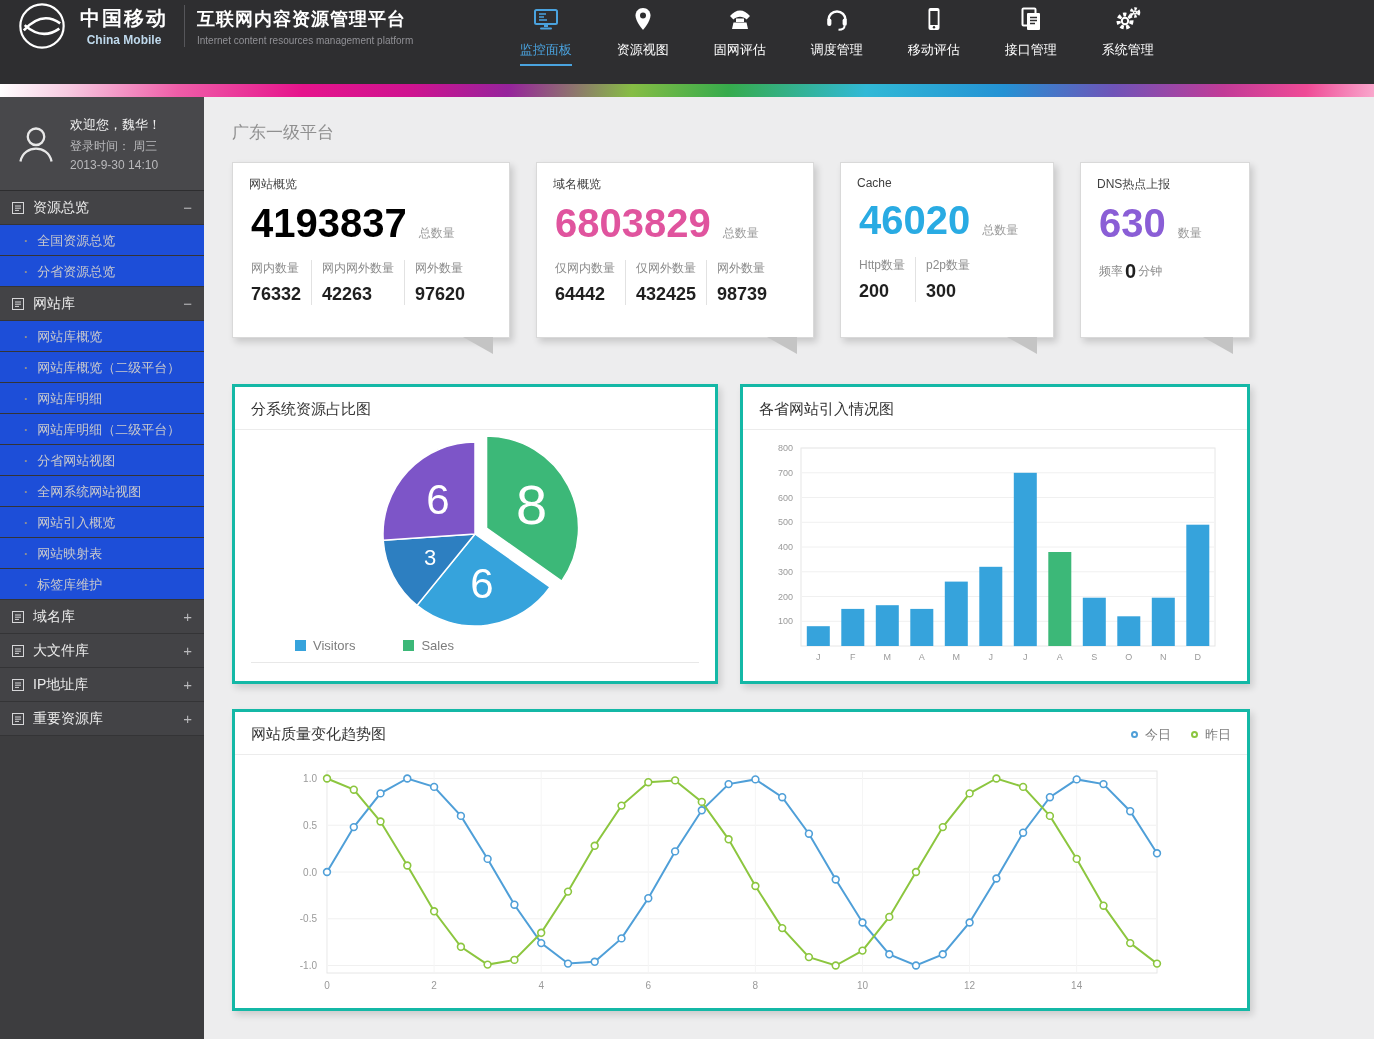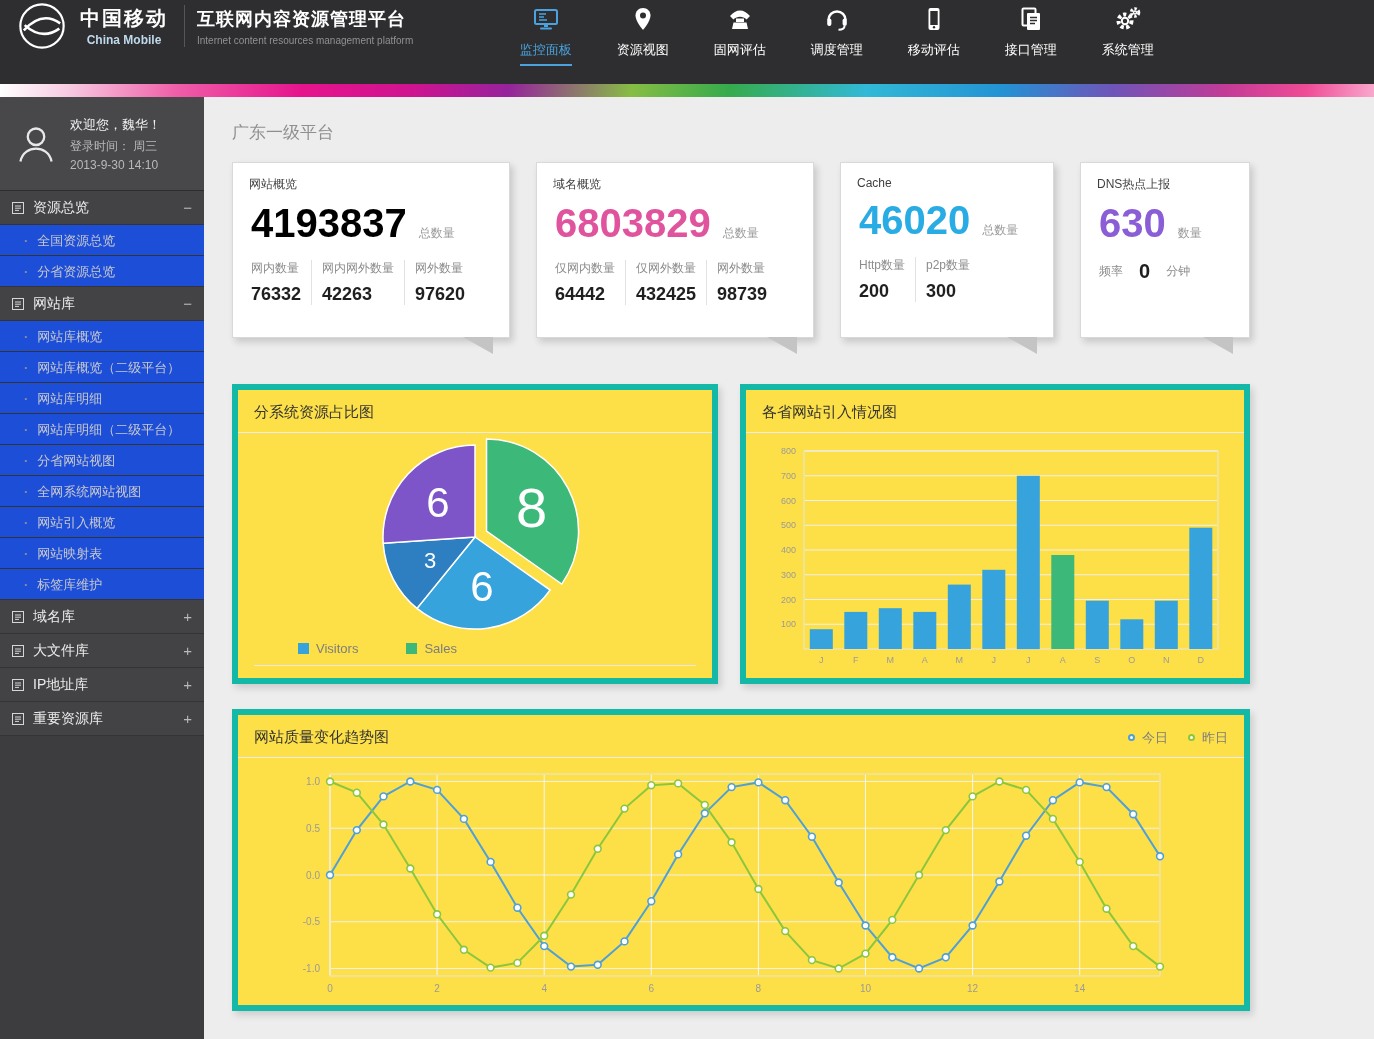--- a/index.html
+++ b/index.html
@@ -48,26 +48,26 @@
   .card-fold{position:absolute;right:16px;bottom:-17px;width:0;height:0;border-top:17px solid #c4c4c4;border-left:30px solid transparent}
   .card-title{font-size:12px;color:#3f3f3f}
   .card-big{display:flex;align-items:baseline;gap:12px;margin:8px 0 14px 2px}
   .big-number{font-size:40px;font-weight:bold}
   .big-label{font-size:12px;color:#9a9a9a;white-space:nowrap}
   .card-stats{display:flex}
   .stat{padding:0 10px;border-left:1px solid #e2e2e2}
   .card-stats .stat:first-child{border-left:none;padding-left:2px}
   .stat-label{font-size:12px;color:#8c8c8c;margin-bottom:7px;white-space:nowrap}
   .stat-value{font-size:18px;font-weight:bold;color:#1f1f1f}
-  .stat-inline{display:flex;align-items:center;gap:16px;border-left:none;padding-left:2px}
+  .stat-inline{display:flex;align-items:center;gap:2px;border-left:none;padding-left:2px}
   .stat-inline .stat-value{font-size:20px}
   .stat-inline .stat-label{margin-bottom:0}
   
   .charts-row{display:flex;gap:22px;margin-bottom:25px}
-  .panel{background:#fde047;border:6px solid #14b8a6;box-shadow:3px 4px 7px rgba(0,0,0,.14)}
+  .panel{background:#ffffff;border:3px solid #14b8a6;box-shadow:3px 4px 7px rgba(0,0,0,.14)}
   .panel-pie{width:486px;height:300px}
   .panel-bars{width:510px;height:300px}
   .panel-lines{width:1018px;height:302px}
   .panel-header{display:flex;align-items:center;justify-content:space-between;padding:13px 16px 10px;border-bottom:1px solid #ececec}
   .panel-title{font-size:15px;color:#333}
   .pie-mount{display:flex;justify-content:center}
   .pie-legend{display:flex;gap:48px;margin:0 16px;padding:4px 0 9px 44px;border-bottom:1px solid #e8e8e8}
   .legend-item{display:flex;align-items:center;gap:7px;font-size:13px;color:#7d7d7d}
   .legend-swatch{width:11px;height:11px;display:inline-block}
   .legend-dot{width:7px;height:7px;border-radius:50%;border:2px solid;display:inline-block;background:#fff}

